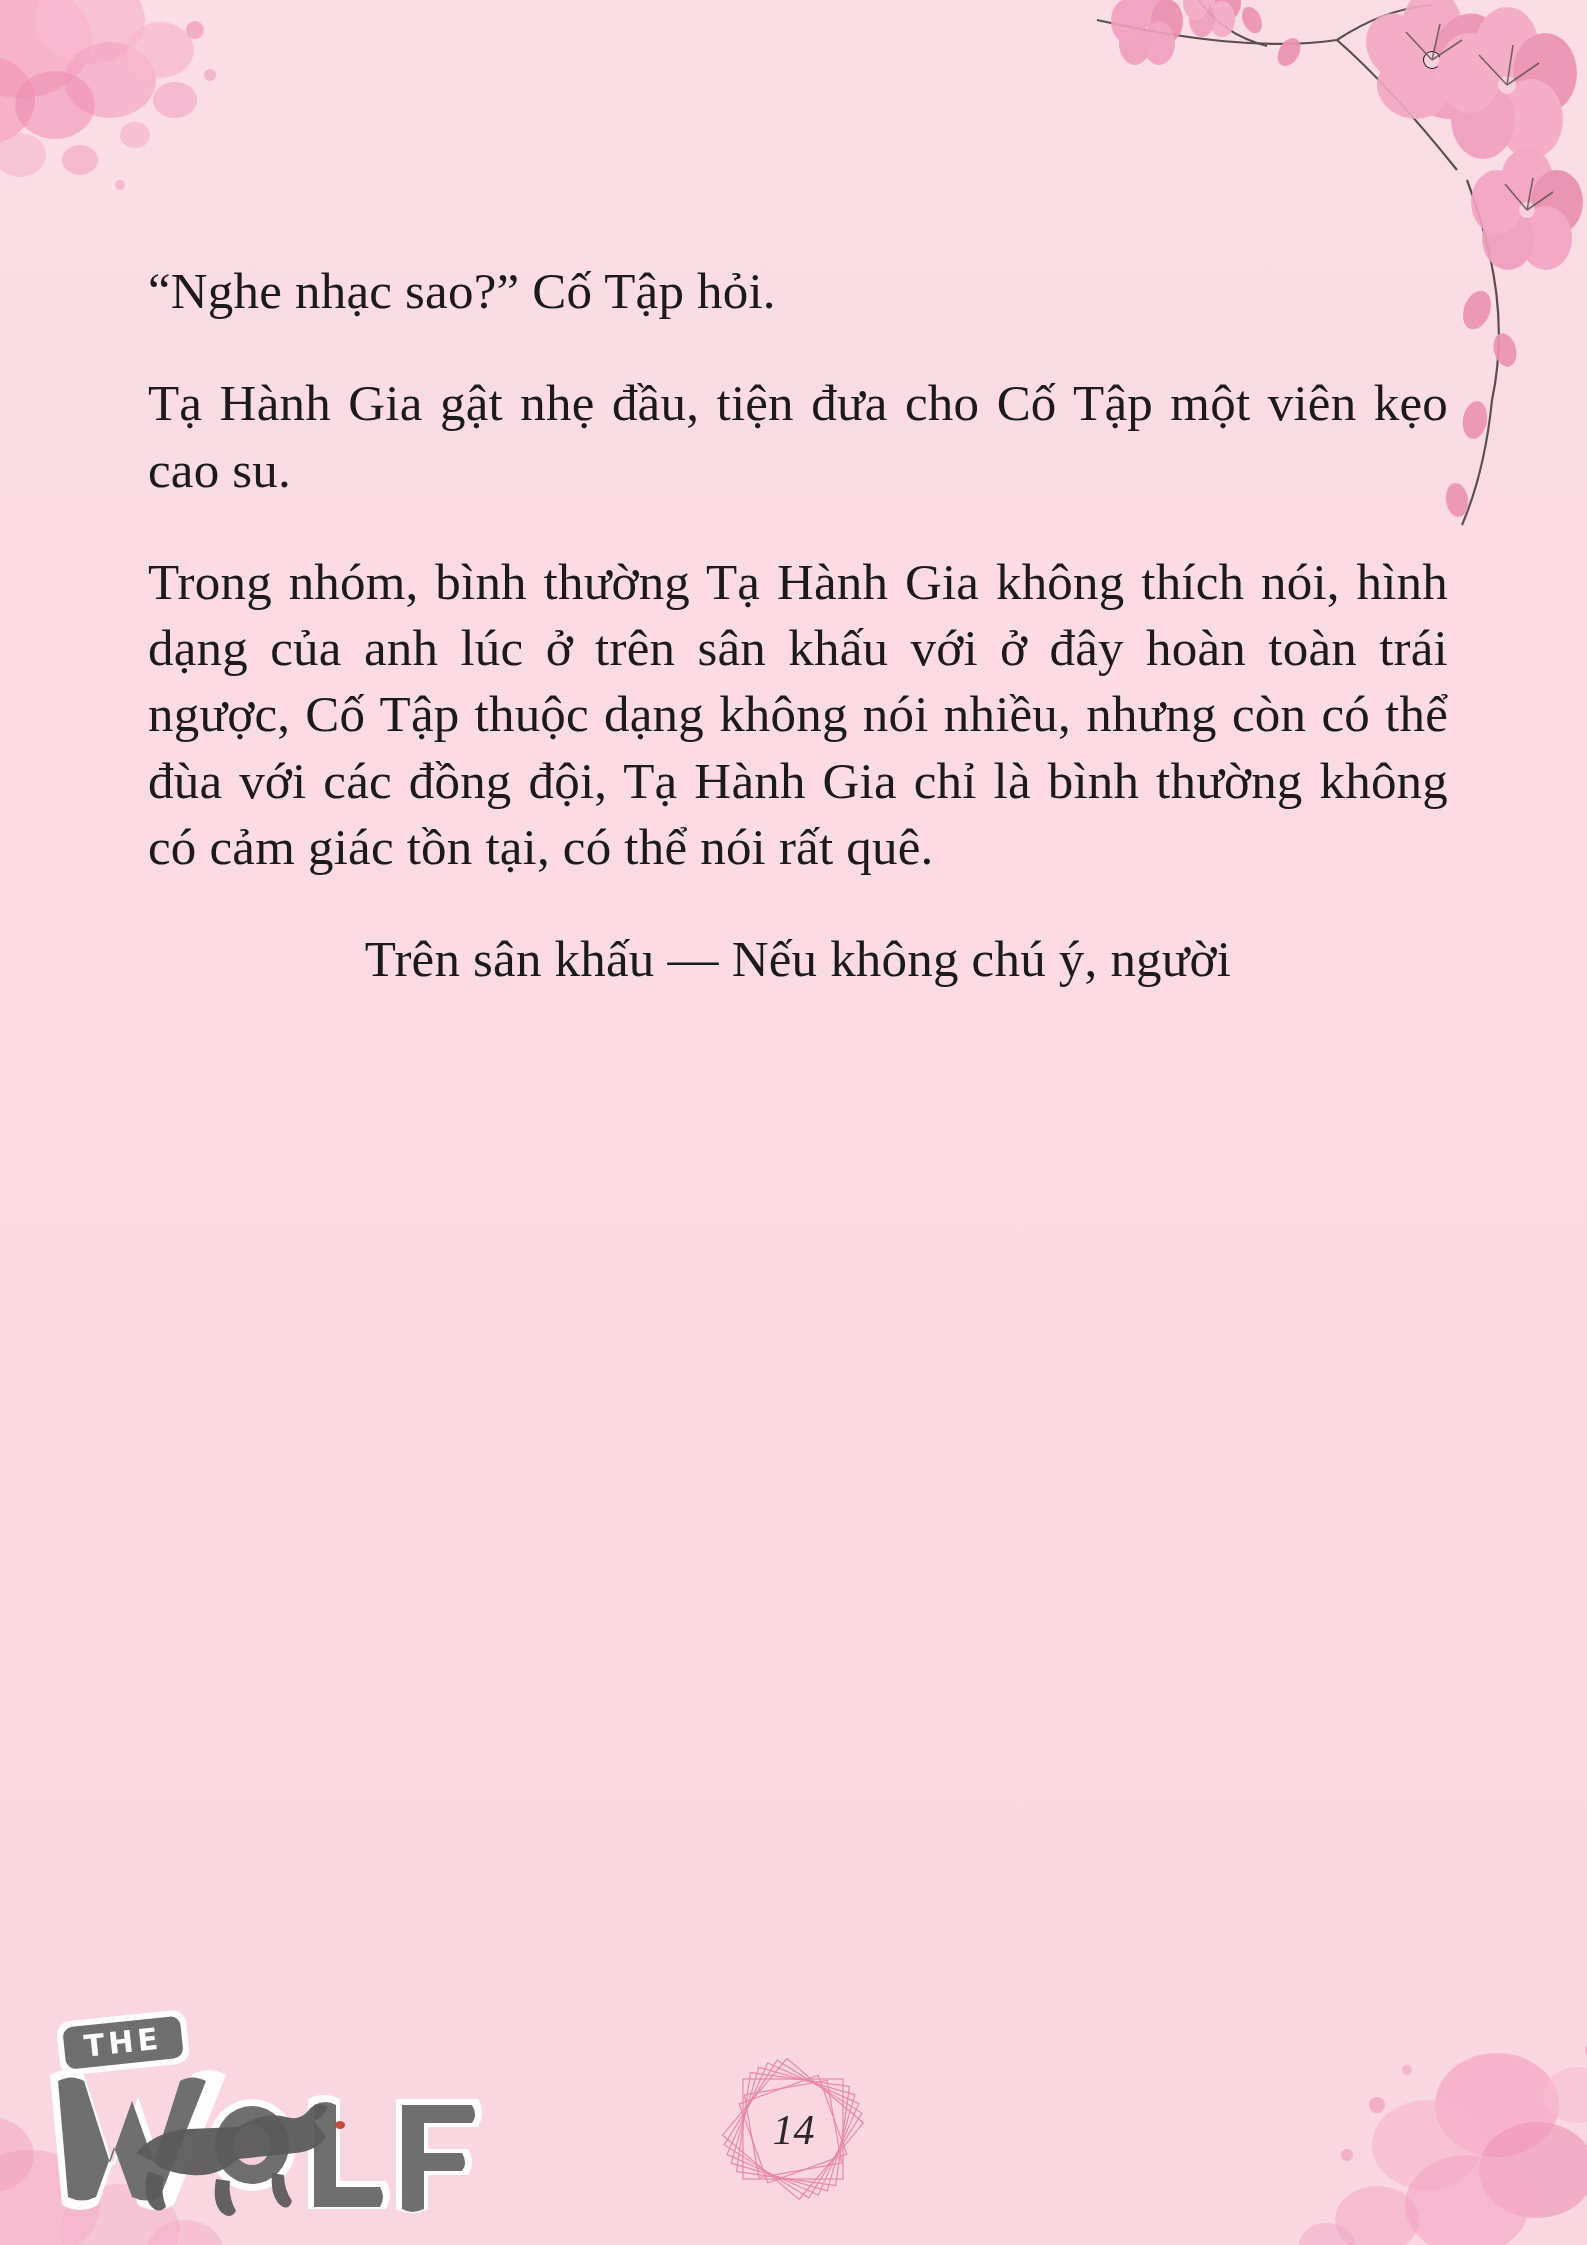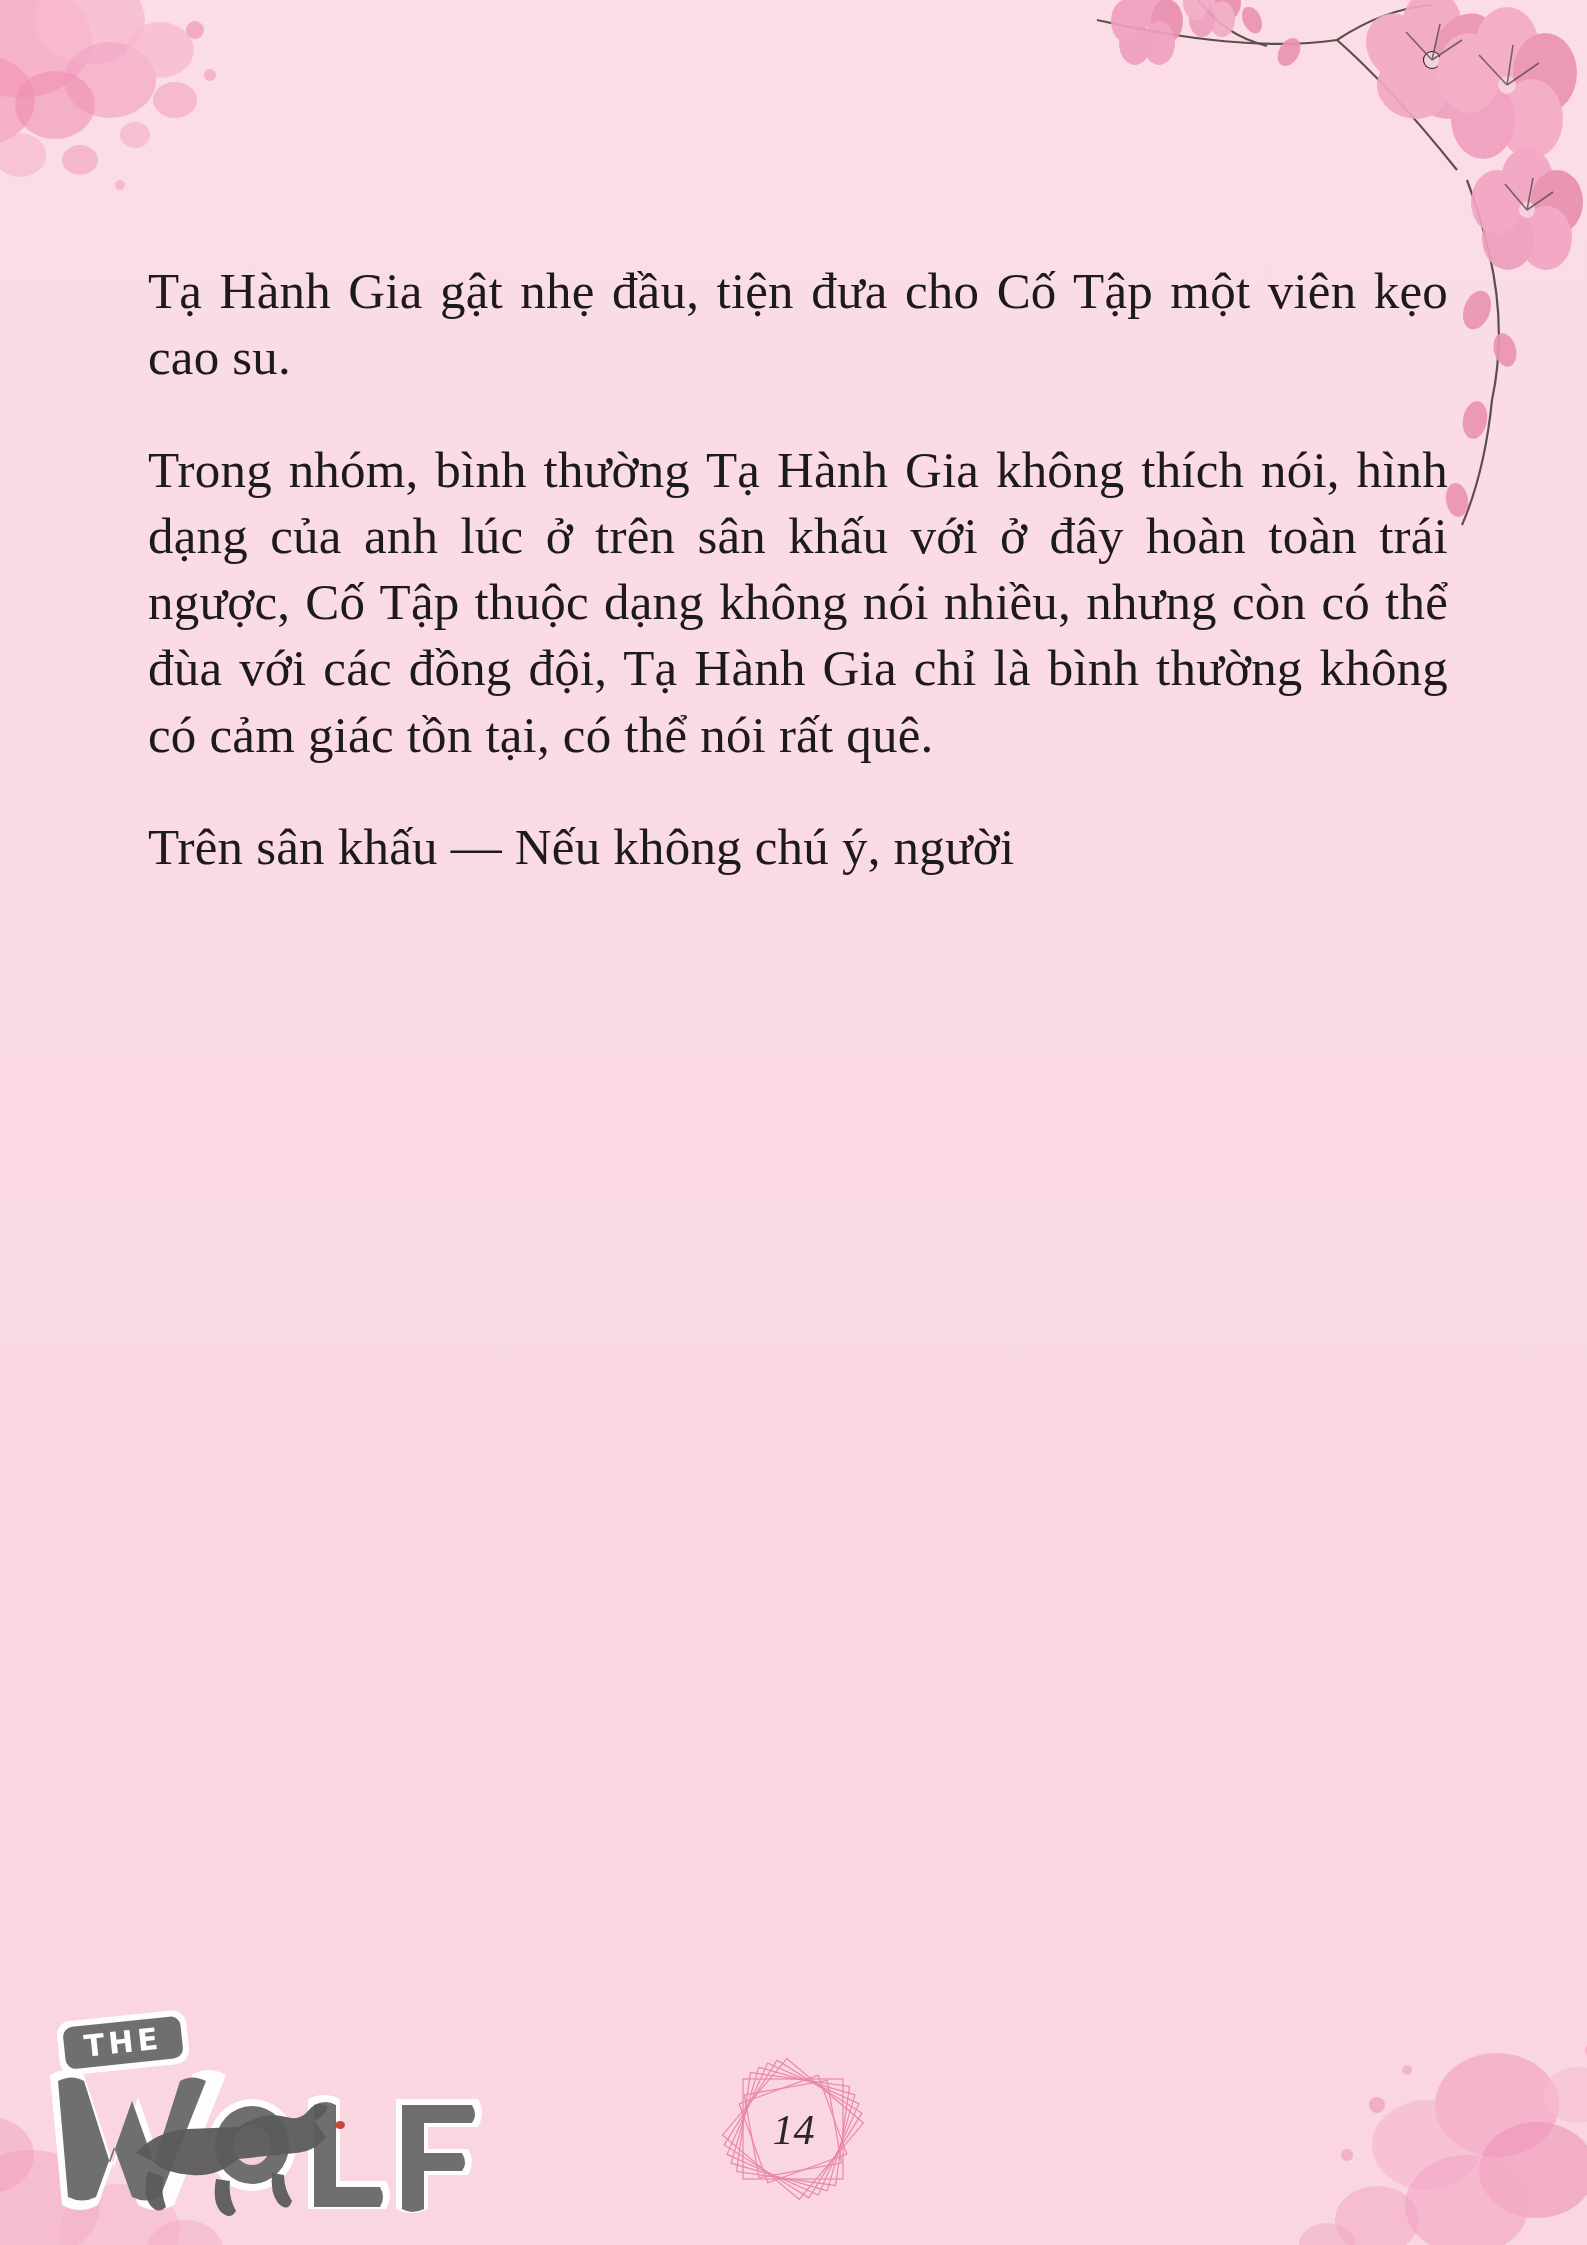--- a/index.html
+++ b/index.html
@@ -41,21 +41,21 @@
   .para {
     font-size: 51px;
     line-height: 1.30;
     color: #1d1a1b;
     text-align: justify;
     margin: 0 0 46px 0;
     letter-spacing: 0.2px;
   }
   .para.last {
     margin-bottom: 8px;
-    text-align: left;
+    text-align: center;
   }
 
   
   .logo {
     position: absolute;
     left: 20px;
     bottom: 22px;
     width: 520px;
     height: 230px;
   }
@@ -186,20 +186,21 @@
           <path d="M470 105 l 6 -40"></path>
           <path d="M470 105 l 32 -22"></path>
         <path d="M490 230 l -22 -26"></path>
           <path d="M490 230 l 6 -32"></path>
           <path d="M490 230 l 26 -18"></path>
       </g>
     </g>
   </svg>
 
   <div class="content">
+    <p class="para">“Nghe nhạc sao?” Cố Tập hỏi.</p>
     <p class="para">Tạ Hành Gia gật nhẹ đầu, tiện đưa cho Cố Tập một viên kẹo cao su.</p>
     <p class="para">Trong nhóm, bình thường Tạ Hành Gia không thích nói, hình dạng của anh lúc ở trên sân khấu với ở đây hoàn toàn trái ngược, Cố Tập thuộc dạng không nói nhiều, nhưng còn có thể đùa với các đồng đội, Tạ Hành Gia chỉ là bình thường không có cảm giác tồn tại, có thể nói rất quê.</p>
     <p class="para last">Trên sân khấu — Nếu không chú ý, người</p>
   </div>
 
   <svg class="deco deco-bl" viewBox="0 0 360 300">
     <g opacity="0.85">
       <ellipse cx="60" cy="230" rx="70" ry="55" fill="#f2a0c0" opacity="0.55"></ellipse>
       <ellipse cx="150" cy="255" rx="60" ry="46" fill="#f4abc7" opacity="0.5"></ellipse>
       <ellipse cx="20" cy="180" rx="44" ry="38" fill="#ef93b6" opacity="0.45"></ellipse>

